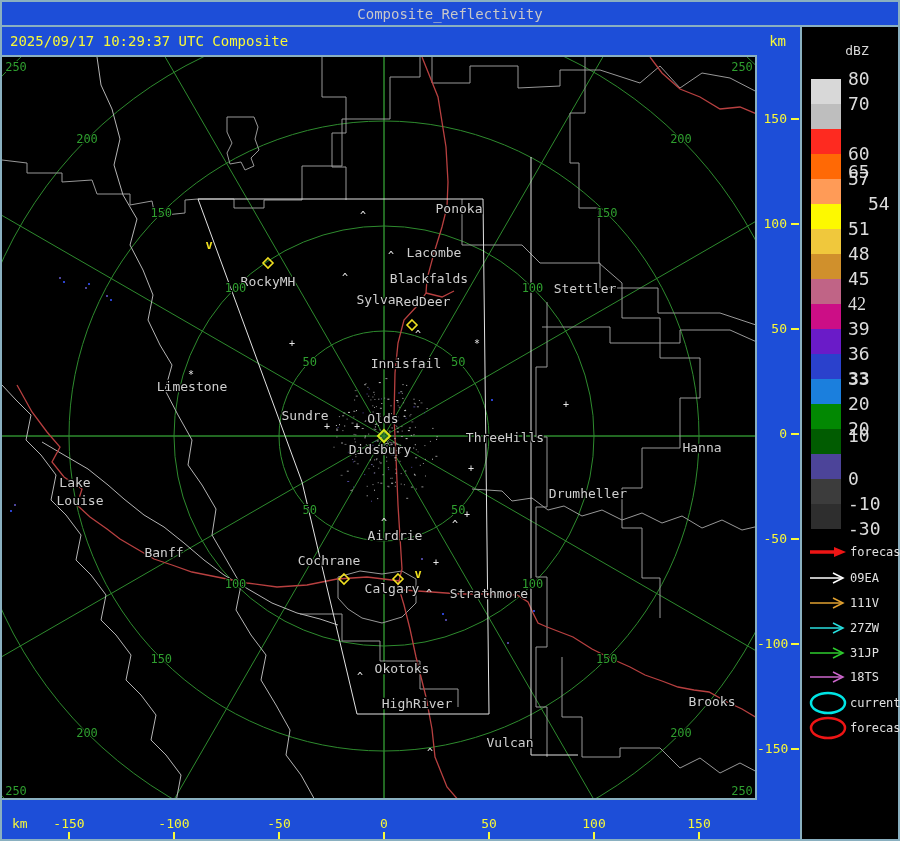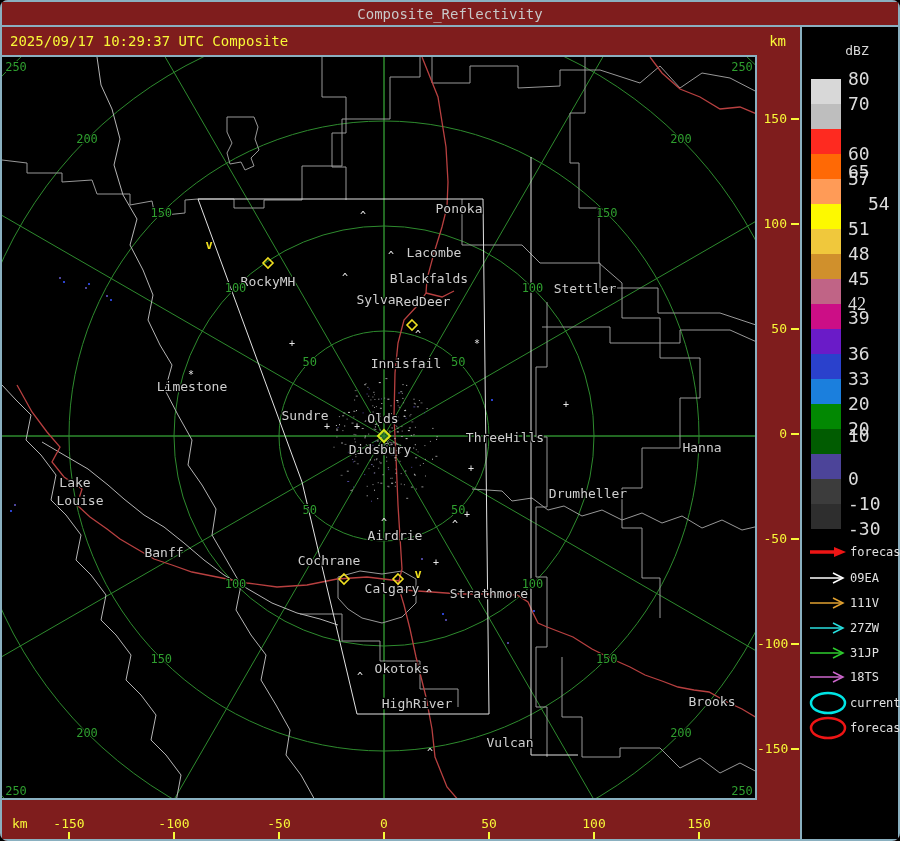--- a/index.html
+++ b/index.html
@@ -1,17 +1,17 @@
 <!DOCTYPE html>
 <html><head>
 <meta charset="utf-8">
 <style>
   html,body{margin:0;padding:0;background:#000;}
-  #app{position:relative;width:900px;height:841px;background:#7f1d1d;
-       font-family:"DejaVu Sans Mono","Liberation Mono",monospace;overflow:hidden;border-radius:8px;}
+  #app{position:relative;width:900px;height:841px;background:#1d4ed8;
+       font-family:"DejaVu Sans Mono","Liberation Mono",monospace;overflow:hidden;}
   #title-bar{position:absolute;left:0;top:0;width:900px;height:27px;box-sizing:border-box;
        border:2px solid #8ab0c0;color:#c8c8c8;font-size:14px;display:flex;align-items:center;justify-content:center;}
   #info-bar{position:absolute;left:0;top:27px;width:800px;height:28px;box-sizing:border-box;
        border-left:2px solid #8ab0c0;color:#f8f838;font-size:14px;display:flex;align-items:center;}
   #info-bar .ts{padding-left:8px;flex:1;}
   #info-bar .unit{padding-right:14px;}
   #map-wrap{position:absolute;left:0;top:55px;width:757px;height:745px;box-sizing:border-box;
        border:2px solid #8ab0c0;background:#000;}
   #map-wrap svg{display:block;}
   #right-axis{position:absolute;left:757px;top:55px;width:43px;height:745px;color:#f8f838;font-size:13px;}
@@ -490,23 +490,23 @@
         <div class="cb-lab" style="top: 44px;">80</div>
         <div class="cb-lab" style="top: 69px;">70</div>
         <div class="cb-lab" style="top: 94px; margin-top: 43px;">65</div>
         <div class="cb-lab" style="top: 119px;">60</div>
         <div class="cb-lab" style="top: 144px;">57</div>
         <div class="cb-lab" style="top: 169px; margin-left: 20px;">54</div>
         <div class="cb-lab" style="top: 194px;">51</div>
         <div class="cb-lab" style="top: 219px;">48</div>
         <div class="cb-lab" style="top: 244px;">45</div>
         <div class="cb-lab" style="top: 269px; font-family: Liberation Serif, serif;">42</div>
-        <div class="cb-lab" style="top: 283px;">39</div>
+        <div class="cb-lab" style="top: 294px;">39</div>
         <div class="cb-lab" style="top: 319px;">36</div>
-        <div class="cb-lab" style="top: 344px;">33</div>
+        <div class="cb-lab" style="top: 344px; font-weight: bold;">33</div>
         <div class="cb-lab" style="top: 369px;">20</div>
         <div class="cb-lab" style="top: 394px;">20</div>
         <div class="cb-lab" style="top: 401px;">10</div>
         <div class="cb-lab" style="top: 444px;">0</div>
         <div class="cb-lab" style="top: 469px;">-10</div>
         <div class="cb-lab" style="top: 494px;">-30</div>
       </div>
     <svg id="legend-svg" width="100" height="240" viewBox="0 0 100 240">
         <g>
           <line x1="8" y1="25" x2="32" y2="25" stroke="#ee1515" stroke-width="3.5"></line>

